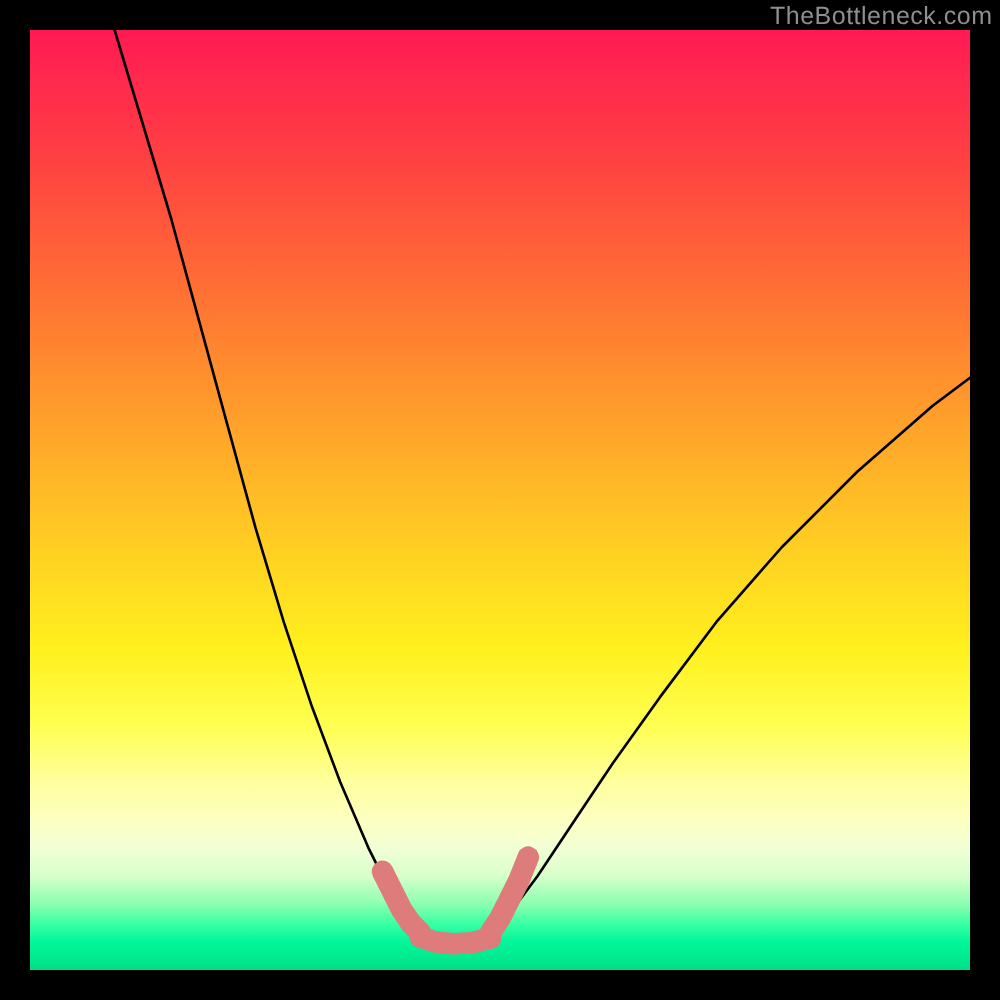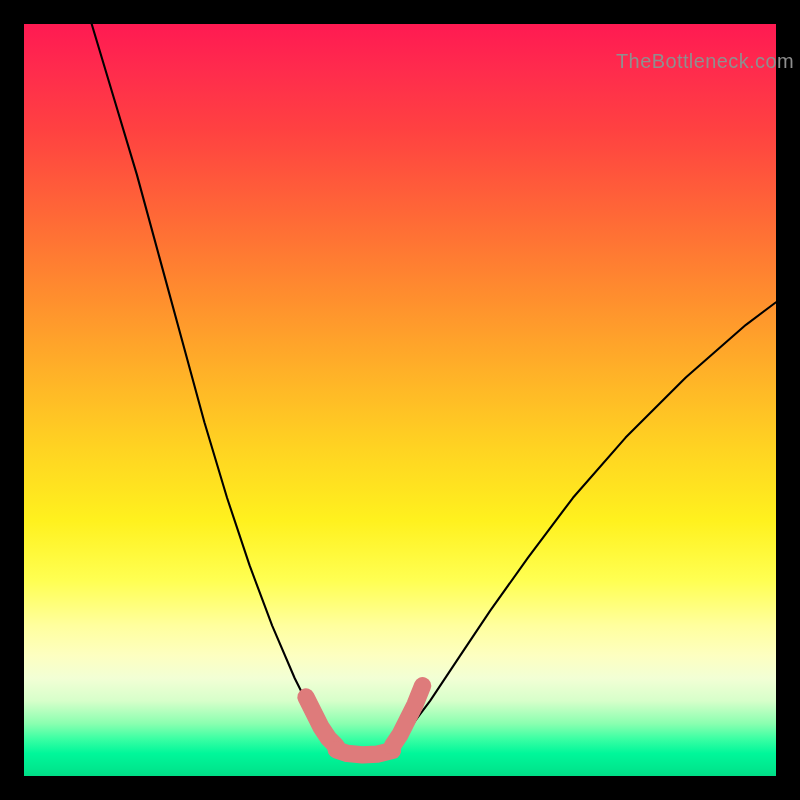--- a/index.html
+++ b/index.html
@@ -49,21 +49,20 @@
   }
   .watermark {
     position: absolute;
     top: 2px;
     right: 6px;
     color: #8f8f8f;
     font-size: 20px;
     letter-spacing: 0.4px;
     font-weight: 500;
     user-select: none;
-    margin-top: 48px;
   }
   svg.curve {
     position: absolute;
     left: 24px;
     top: 24px;
     width: 752px;
     height: 752px;
     overflow: visible;
   }
 </style>

